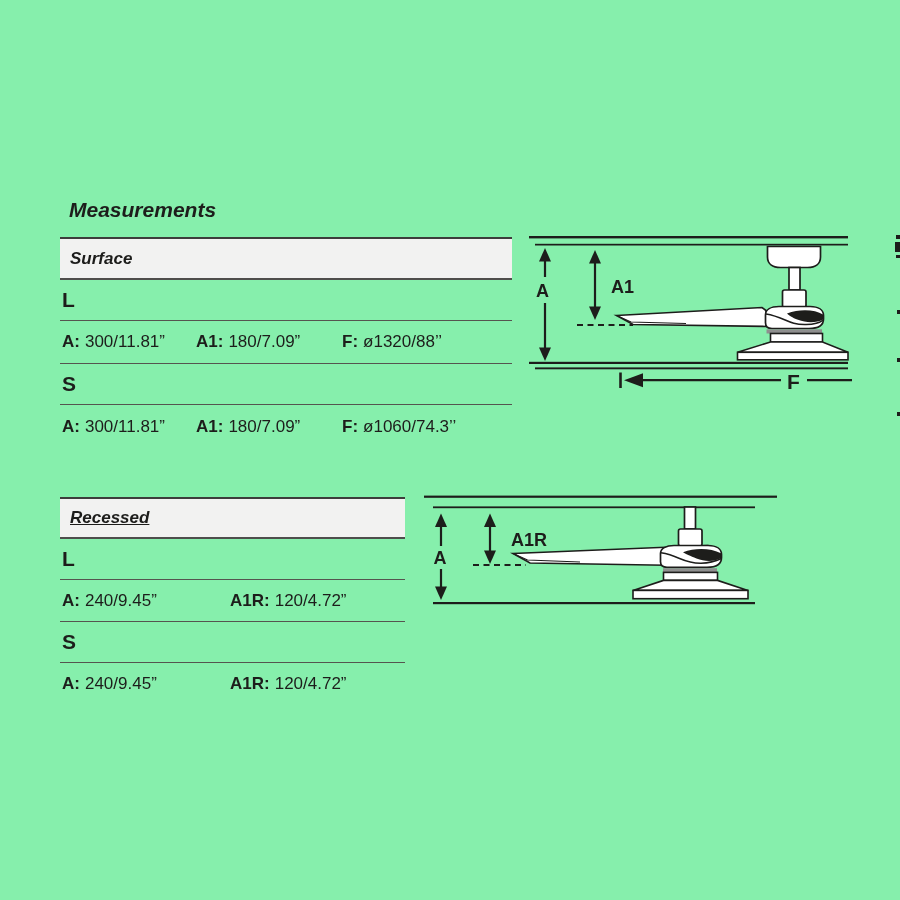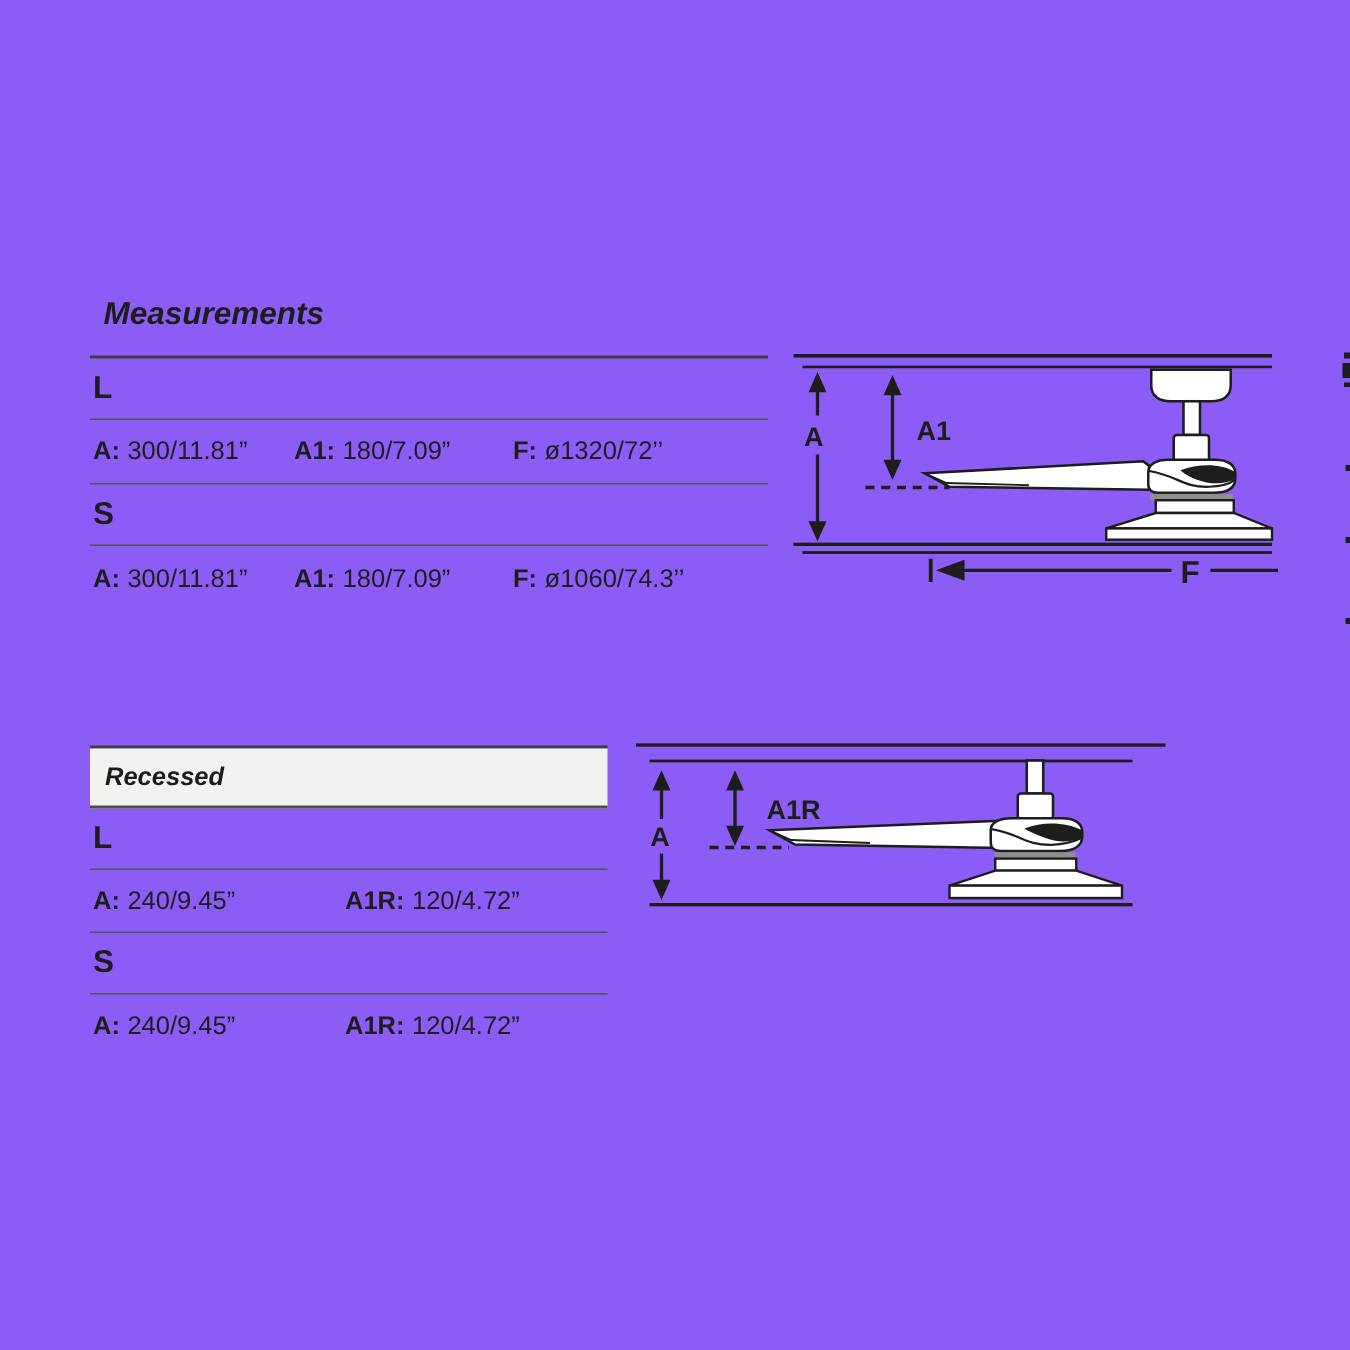--- a/index.html
+++ b/index.html
@@ -1,25 +1,25 @@
 <!DOCTYPE html>
 <html><head>
 <meta charset="utf-8">
 <style>
   html,body{margin:0;padding:0;background:#fff;}
-  .canvas{position:relative;width:900px;height:900px;background:#8b5cf6;overflow:hidden;
+  .canvas{position:relative;width:900px;height:900px;background:#86efac;overflow:hidden;
           font-family:"Liberation Sans",sans-serif;color:#1d1d1b;}
   .title{position:absolute;left:69px;top:198px;font-size:21px;font-weight:bold;font-style:italic;}
   .spec-table{position:absolute;border-top:2.4px solid #3d3d3b;box-sizing:border-box;}
   .spec-table.surface{left:60px;top:237px;width:452px;}
   .spec-table.recessed{left:60px;top:497px;width:345px;}
   .st-header{background:#f2f2f1;border-bottom:2px solid #4f4e4c;display:flex;align-items:center;
              padding-left:10px;font-size:17px;font-weight:bold;font-style:italic;box-sizing:border-box;}
   .surface .st-header{height:41px;}
-  .recessed .st-header{height:40px;}
+  .recessed .st-header{height:40px;text-decoration:underline;}
   .st-variant{display:flex;align-items:center;font-size:21px;font-weight:bold;
               border-bottom:1.6px solid #55544f;padding-left:2px;box-sizing:border-box;}
   .surface .st-variant{height:41px;}
   .recessed .st-variant{height:41px;}
   .st-data{display:flex;align-items:center;font-size:17px;border-bottom:1.6px solid #55544f;
            padding-left:2px;box-sizing:border-box;white-space:nowrap;}
   .surface .st-data{height:43px;}
   .recessed .st-data{height:42px;}
   .st-data.last{border-bottom:none;}
   .m{display:flex;}
@@ -34,35 +34,38 @@
   svg text{font-family:"Liberation Sans",sans-serif;font-weight:bold;fill:#1d1d1b;}
 </style>
 </head>
 <body>
 
 <div class="canvas">
 
   <div class="title">Measurements</div>
 
   <div class="spec-table surface">
+    <div class="st-header">
+      <span>Surface</span>
+    </div>
     <div class="st-variant">
       <span>L</span>
     </div>
     <div class="st-data">
       <span class="m c1">
         <b>A:</b>
         <span>300/11.81”</span>
       </span>
       <span class="m c2">
         <b>A1:</b>
         <span>180/7.09”</span>
       </span>
       <span class="m">
         <b>F:</b>
-        <span>ø1320/72’’</span>
+        <span>ø1320/88’’</span>
       </span>
     </div>
     <div class="st-variant">
       <span>S</span>
     </div>
     <div class="st-data last">
       <span class="m c1">
         <b>A:</b>
         <span>300/11.81”</span>
       </span>

